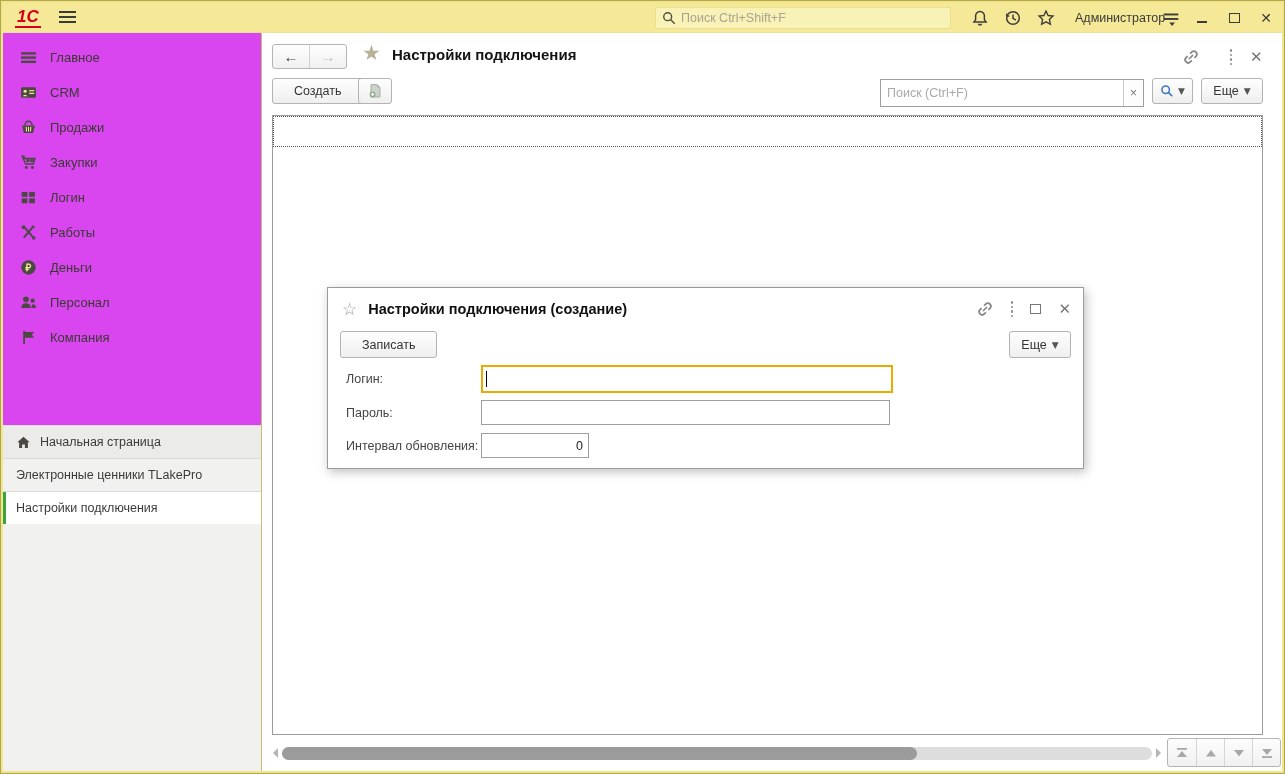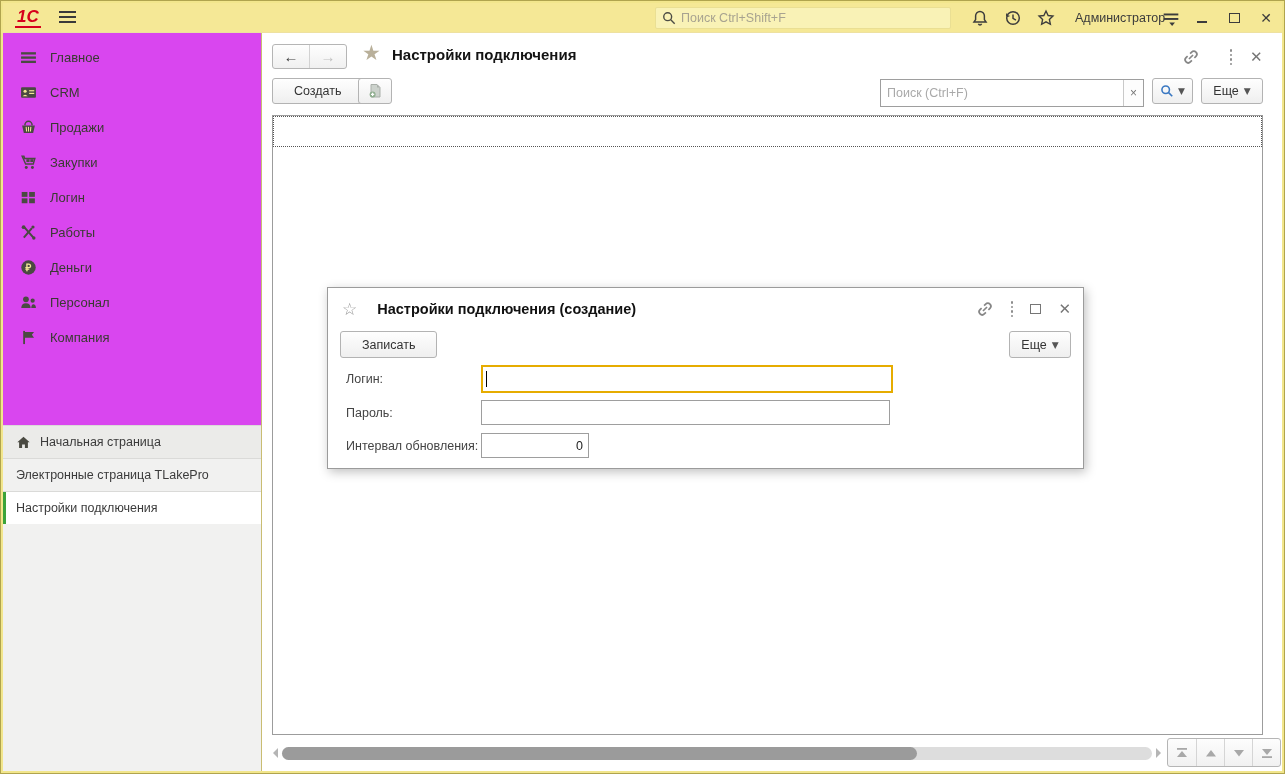--- a/index.html
+++ b/index.html
@@ -74,21 +74,21 @@
   .hs-thumb{position:absolute;left:0;top:0;height:13px;width:73%;background:#9b9b9b;border-radius:7px;cursor:grab}
   .rownav{position:absolute;left:905px;top:705px;height:29px;display:flex;border:1px solid #b5b5b5;border-radius:3px;overflow:hidden;background:linear-gradient(#fdfdfd,#f1f1f1)}
   .rownav .rb{width:28px;display:flex;align-items:center;justify-content:center;cursor:pointer}
   .rownav .rb + .rb{border-left:1px solid #d5d5d5}
   .rownav svg{width:12px;height:12px;fill:#a8a8a8}
 
   
   .dialog{position:absolute;left:324px;top:284px;width:757px;height:182px;background:#fff;border:1px solid #9b9b9b;box-shadow:2px 3px 10px rgba(0,0,0,.25)}
   .dlg-head{position:absolute;left:14px;right:12px;top:8px;height:26px;display:flex;align-items:center}
   .dlg-star{font-family:"DejaVu Sans",sans-serif;font-size:17px;color:#9a9a9a;cursor:pointer}
-  .dlg-title{margin-left:20px;font-size:14.5px;font-weight:bold;color:#111}
+  .dlg-title{margin-left:11px;font-size:14.5px;font-weight:bold;color:#111}
   .dlg-icons{margin-left:auto;display:flex;align-items:center;gap:17px}
   .dlg-icons>*{cursor:pointer}
   .dlg-cmd{position:absolute;left:12px;right:12px;top:43px;height:27px;display:flex;gap:9px;align-items:center}
   .btn-yellow{background:#ffd800;border:1px solid #cfa900;font-weight:bold;color:#2e2e2e;height:27px}
   .btn-save{height:27px}
   .btn-dlg-more{margin-left:auto;width:62px;gap:5px;padding:0;height:27px}
   .f-label{position:absolute;left:18px;font-size:12.5px;color:#444}
   .f-input{position:absolute;left:153px;border:1px solid #9e9e9e;font-size:12.5px;color:#222;padding:0 5px;outline:none}
   .f0{top:77px;width:412px;height:28px;border:2px solid #e6ac00}
   .f1{top:112px;width:409px;height:25px}
@@ -262,21 +262,21 @@
     <div>
           <div class="nav-item first">
             <span class="side-ico ico">
               <svg viewBox="0 0 16 16">
                 <path d="M8 1.8 L14.6 7.8 h-1.9 V13.8 h-3.2 V10 h-3 v3.8 H3.3 V7.8 H1.4 z"></path>
               </svg>
             </span>
             <span>Начальная страница</span>
           </div>
           <div class="nav-item noicon">
-            <span>Электронные страница TLakePro</span>
+            <span>Электронные ценники TLakePro</span>
           </div>
           <div class="nav-item active noicon">
             <span>Настройки подключения</span>
           </div>
         </div>
   </div>
 
   <div class="content">
     <div class="histbtns">
       <span class="hb back">←</span>

